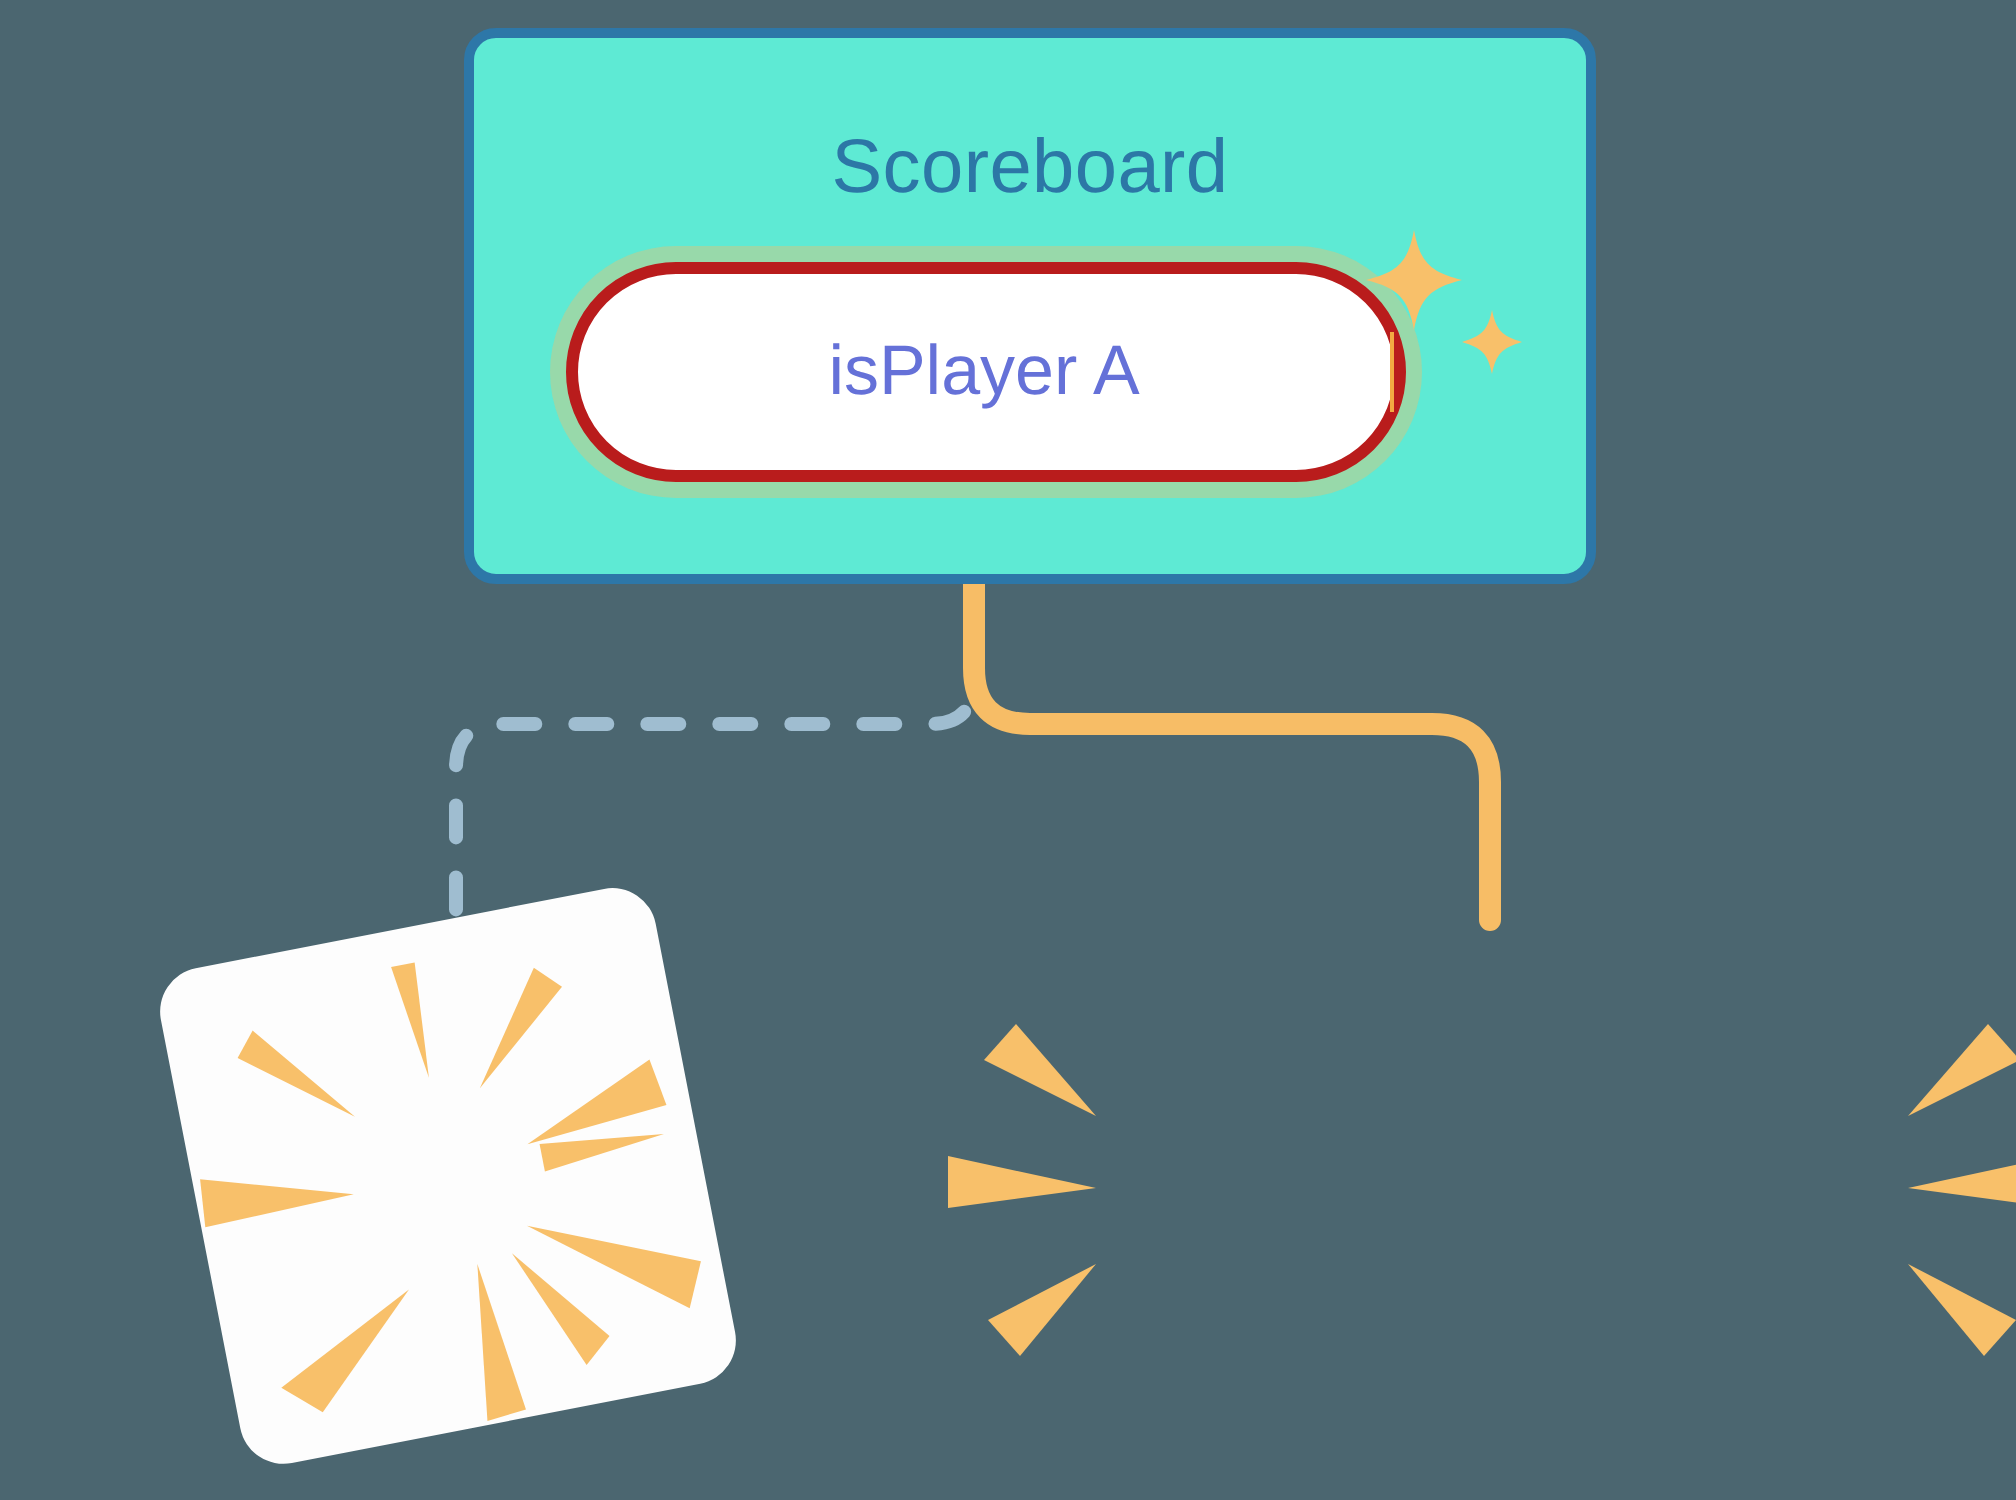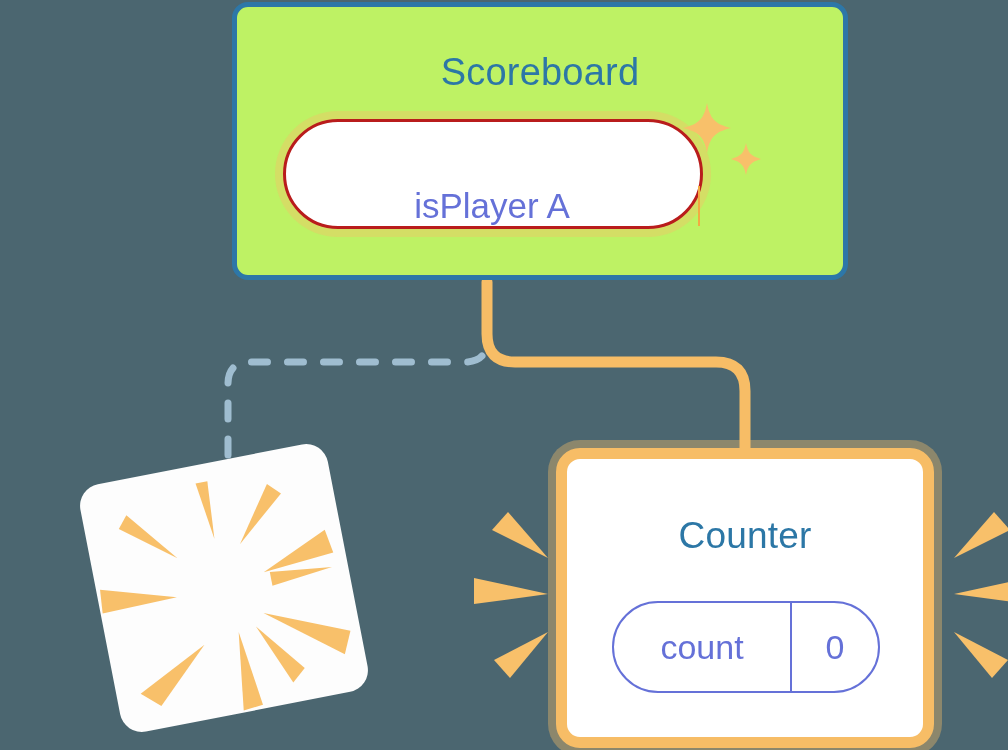--- a/index.html
+++ b/index.html
@@ -25,24 +25,24 @@
     top: 0;
     width: 1008px;
     height: 750px;
     overflow: visible;
   }
 
   
   .scoreboard-card {
     position: absolute;
     left: 232px;
-    top: 2px;
-    width: 616px;
+    top: 14px;
+    width: 566px;
     height: 278px;
-    background: #bef264;
+    background: #5eead4;
     border: 5px solid #2d77a8;
     border-radius: 16px;
     box-sizing: border-box;
     z-index: 4;
   }
   .card-title {
     position: absolute;
     left: 0;
     right: 0;
     top: 44px;
@@ -55,25 +55,25 @@
 
   
   .pill-hl {
     position: absolute;
     left: 46px;
     top: 112px;
     width: 420px;
     height: 110px;
     border-radius: 60px;
     box-sizing: border-box;
-    border: 3px solid #b91c1c;
+    border: 6px solid #b91c1c;
     box-shadow: 0 0 0 8px rgba(247,189,102,0.38);
     background: #ffffff;
     display: flex;
-    align-items: flex-end;
+    align-items: center;
     z-index: 2;
   }
   .pill-hl .pill-key {
     flex: 1 1 auto;
     display: flex;
     align-items: center;
     justify-content: center;
     font-size: 35px;
     color: #6571d8;
     border-right: 2px solid #f3aa42;
@@ -247,22 +247,14 @@
   <div class="burst" style="left:950px; top:508px;">
     <svg width="80" height="176" viewBox="0 0 80 176">
       <g fill="#f8c06a">
         <path d="M 44 4 L 60 22 L 4 50 Z"></path>
         <path d="M 78 70 L 78 96 L 4 86 Z"></path>
         <path d="M 58 152 L 42 170 L 4 124 Z"></path>
       </g>
     </svg>
   </div>
 
-  <div class="counter-card">
-    <div class="card-title">Counter</div>
-
-    <div class="pill-plain">
-      <div class="pill-key">count</div>
-      <div class="pill-val">0</div>
-    </div>
-  </div>
 
 </div>
 
 </body></html>

